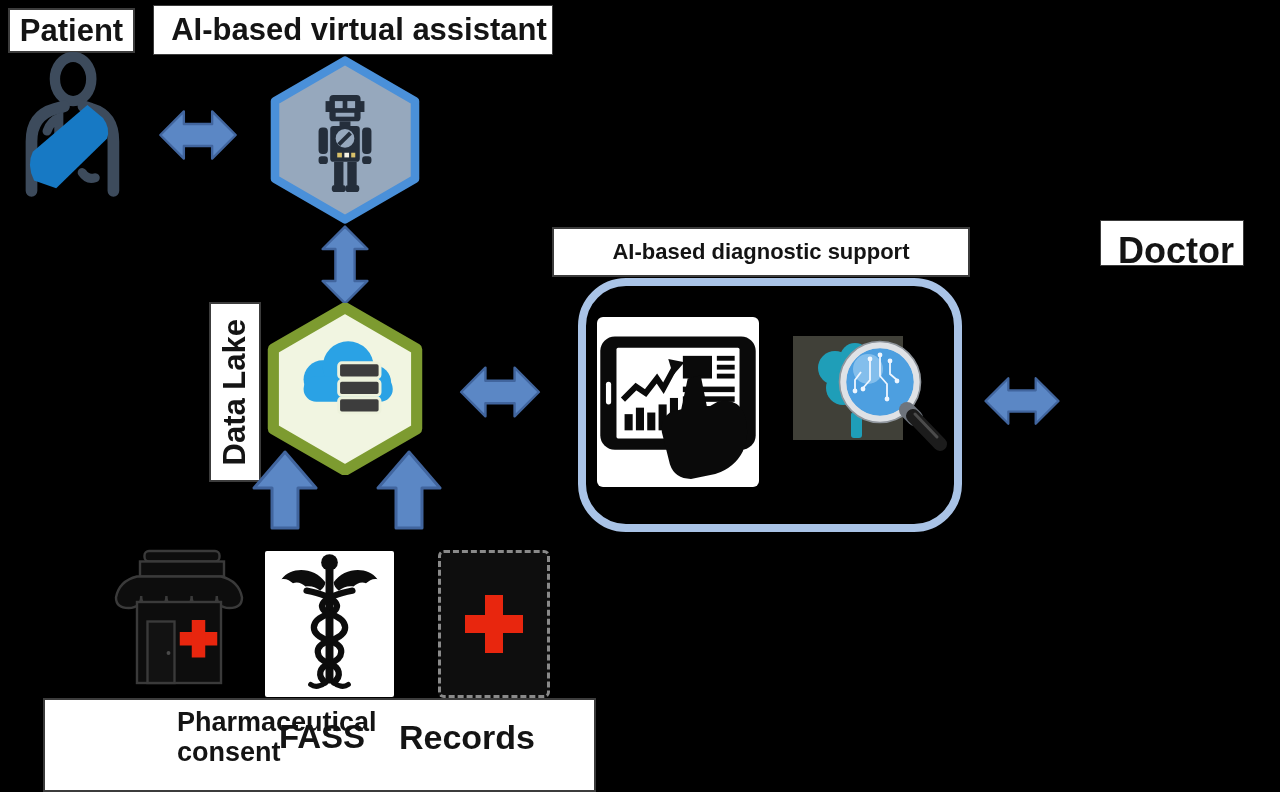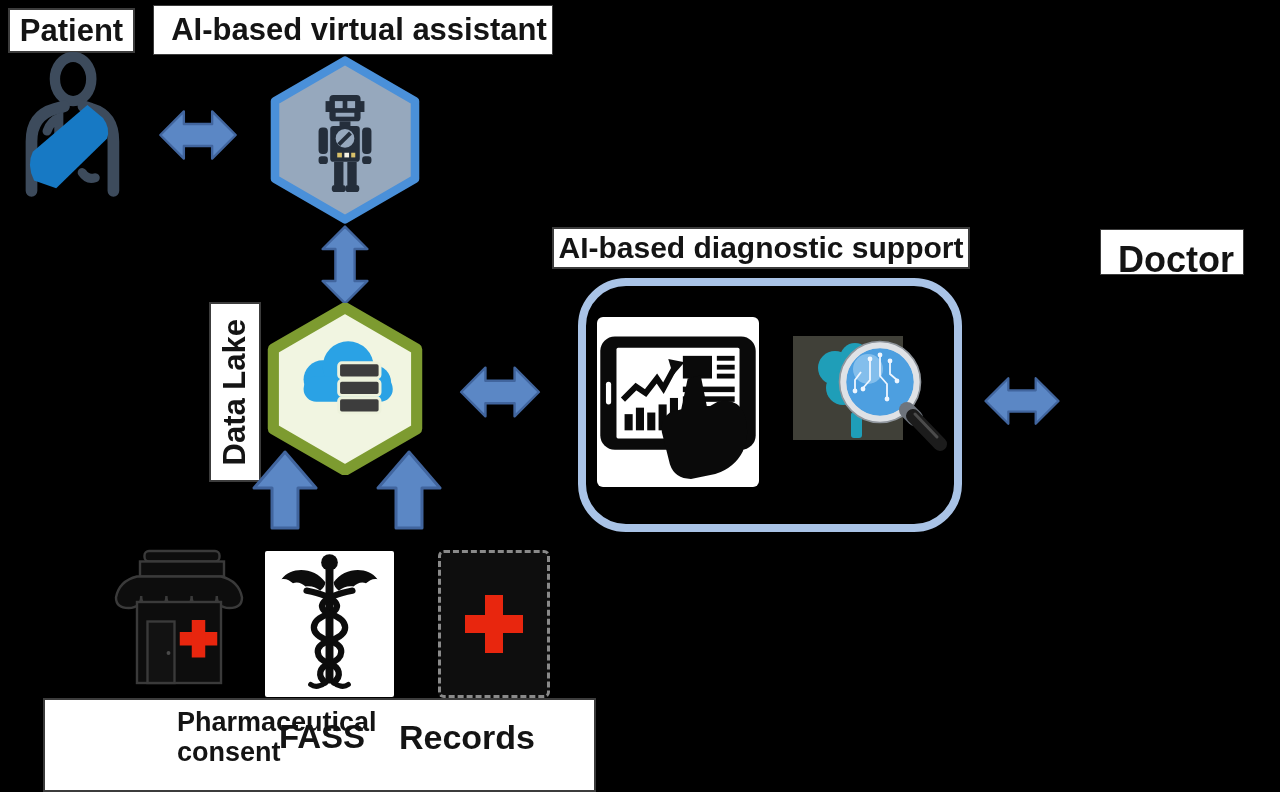--- a/index.html
+++ b/index.html
@@ -60,25 +60,25 @@
 <div id="canvas">
 
   <div class="abs label-box" style="left:8px;top:8px;width:127px;height:45px;font-size:31px;">
     <span>Patient</span>
   </div>
 
   <div class="abs label-box" style="left:153px;top:5px;width:400px;height:50px;font-size:31px;border-width:1.5px;padding-left:12px;">
     <span>AI-based virtual assistant</span>
   </div>
 
-  <div class="abs label-box" style="left:552px;top:227px;width:418px;height:42px;font-size:30px;">
+  <div class="abs label-box" style="left:552px;top:227px;width:418px;height:50px;font-size:22px;">
     <span>AI-based diagnostic support</span>
   </div>
 
-  <div class="abs label-box doctor-box" style="left:1100px;top:229px;width:144px;height:46px;border-width:1.5px;padding-left:8px;">
+  <div class="abs label-box doctor-box" style="left:1100px;top:220px;width:144px;height:46px;border-width:1.5px;padding-left:8px;">
     <span>Doctor</span>
   </div>
 
   <svg class="abs" style="left:12px;top:52px;" width="130" height="145" viewBox="0 0 100 110">
     <ellipse cx="47" cy="20" rx="14" ry="17" class="person-line" style="stroke-width:8;"></ellipse>
     <path d="M15,106 V68 Q15,48 33,43 L40,41" class="person-line" style="stroke-width:9;"></path>
     <path d="M78,106 V68 Q78,48 61,43 L55,41" class="person-line" style="stroke-width:9;"></path>
     <path d="M27,60 Q30,52 36,50 L36,70" class="person-line" style="stroke-width:7;"></path>
     <path d="M64,96 Q58,98 54,92" class="person-line" style="stroke-width:7;"></path>
     <path d="M58,40 L70,50 Q76,58 73,66 L34,104 L17,98 Q11,86 16,76 Z" class="sling"></path>

